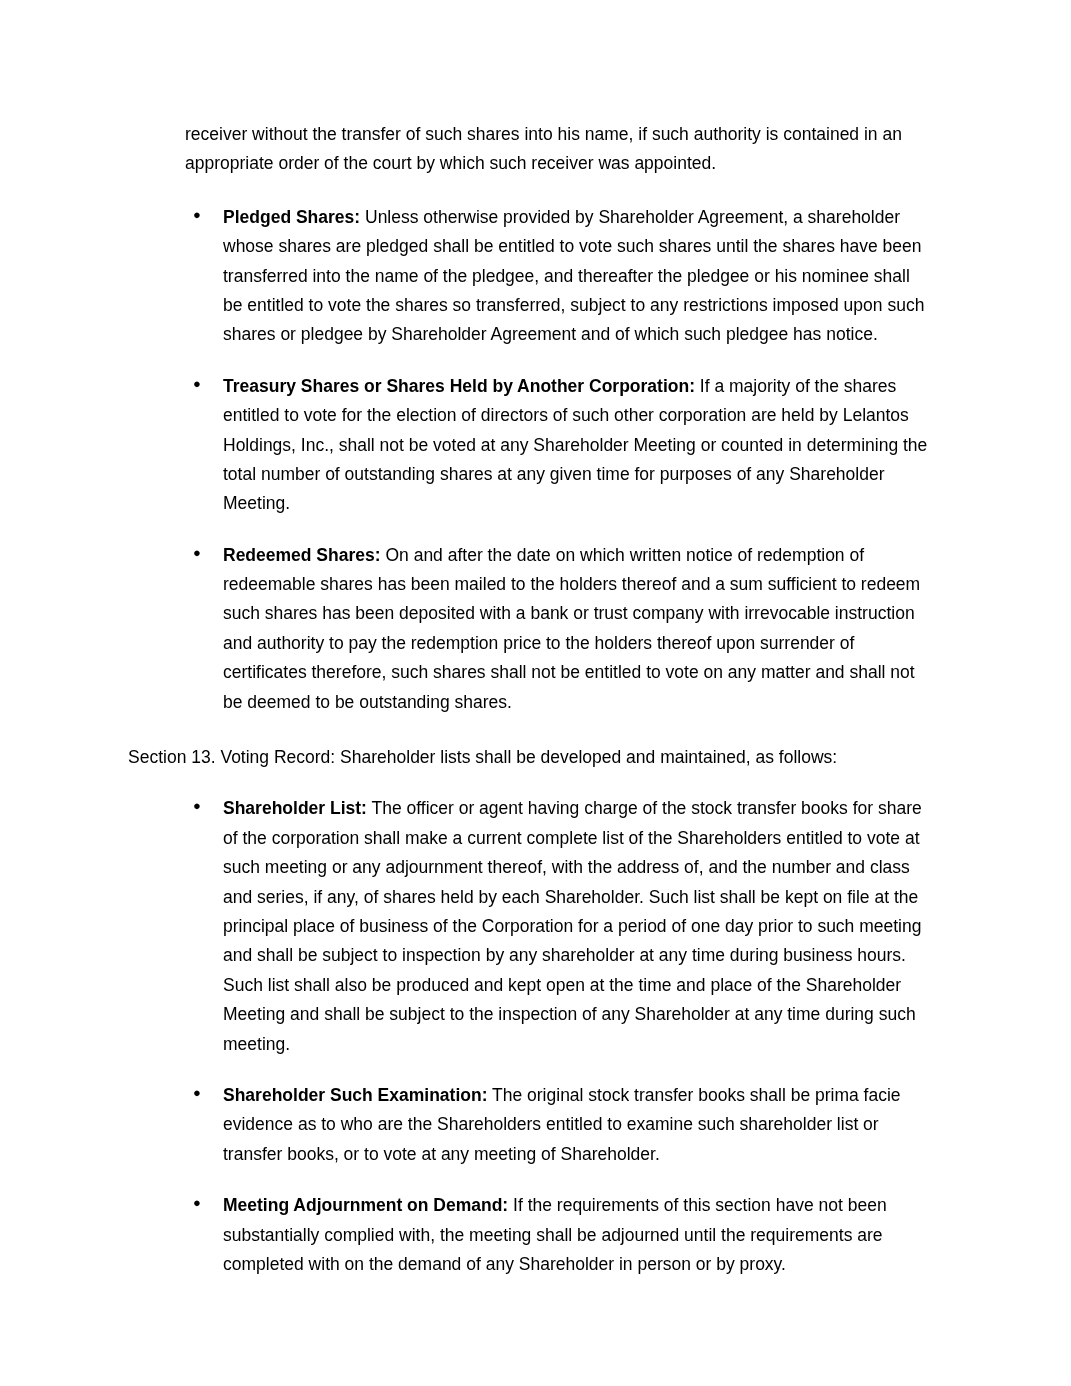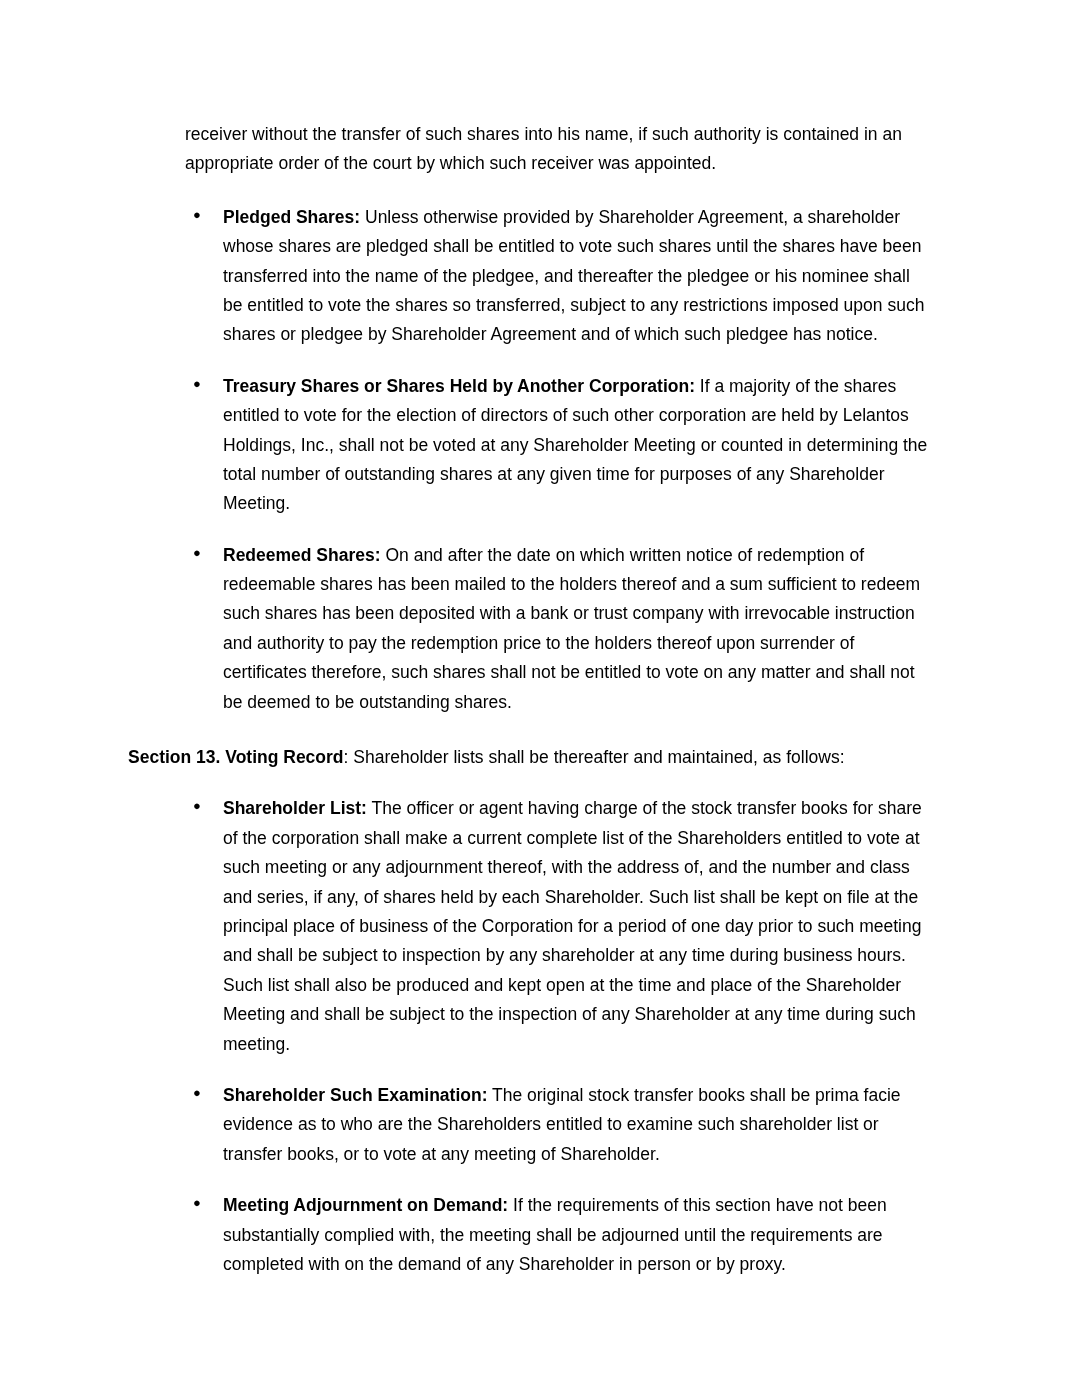--- a/index.html
+++ b/index.html
@@ -26,21 +26,21 @@
     margin: 0 0 0 65px;
     text-align: left;
   }
   .section-head {
     font-size: 17.5px;
     line-height: 1.68;
     margin: 26px 0 0 0;
     padding-left: 8px;
   }
   .section-head .lbl {
-    font-weight: bold;
+    font-weight: normal;
   }
   ul.bullets {
     list-style: none;
     margin: 0;
     padding: 0;
   }
   ul.bullets li {
     position: relative;
     font-size: 17.5px;
     line-height: 1.68;
@@ -79,21 +79,21 @@
     </li>
     <li>
       <span class="term">Treasury Shares or Shares Held by Another Corporation:</span><span> If a majority of the shares entitled to vote for the election of directors of such other corporation are held by Lelantos Holdings, Inc., shall not be voted at any Shareholder Meeting or counted in determining the total number of outstanding shares at any given time for purposes of any Shareholder Meeting.</span>
     </li>
     <li>
       <span class="term">Redeemed Shares:</span><span> On and after the date on which written notice of redemption of redeemable shares has been mailed to the holders thereof and a sum sufficient to redeem such shares has been deposited with a bank or trust company with irrevocable instruction and authority to pay the redemption price to the holders thereof upon surrender of certificates therefore, such shares shall not be entitled to vote on any matter and shall not be deemed to be outstanding shares.</span>
     </li>
   </ul>
 
   <p class="section-head">
-    <span class="lbl">Section 13. Voting Record</span><span>: Shareholder lists shall be thereafter and maintained, as follows:</span>
+    <span class="lbl">Section 13. Voting Record</span><span>: Shareholder lists shall be developed and maintained, as follows:</span>
   </p>
 
   <ul class="bullets group">
     <li>
       <span class="term">Shareholder List:</span><span> The officer or agent having charge of the stock transfer books for share of the corporation shall make a current complete list of the Shareholders entitled to vote at such meeting or any adjournment thereof, with the address of, and the number and class and series, if any, of shares held by each Shareholder. Such list shall be kept on file at the principal place of business of the Corporation for a period of one day prior to such meeting and shall be subject to inspection by any shareholder at any time during business hours. Such list shall also be produced and kept open at the time and place of the Shareholder Meeting and shall be subject to the inspection of any Shareholder at any time during such meeting.</span>
     </li>
     <li>
       <span class="term">Shareholder Such Examination:</span><span> The original stock transfer books shall be prima facie evidence as to who are the Shareholders entitled to examine such shareholder list or transfer books, or to vote at any meeting of Shareholder.</span>
     </li>
     <li>

